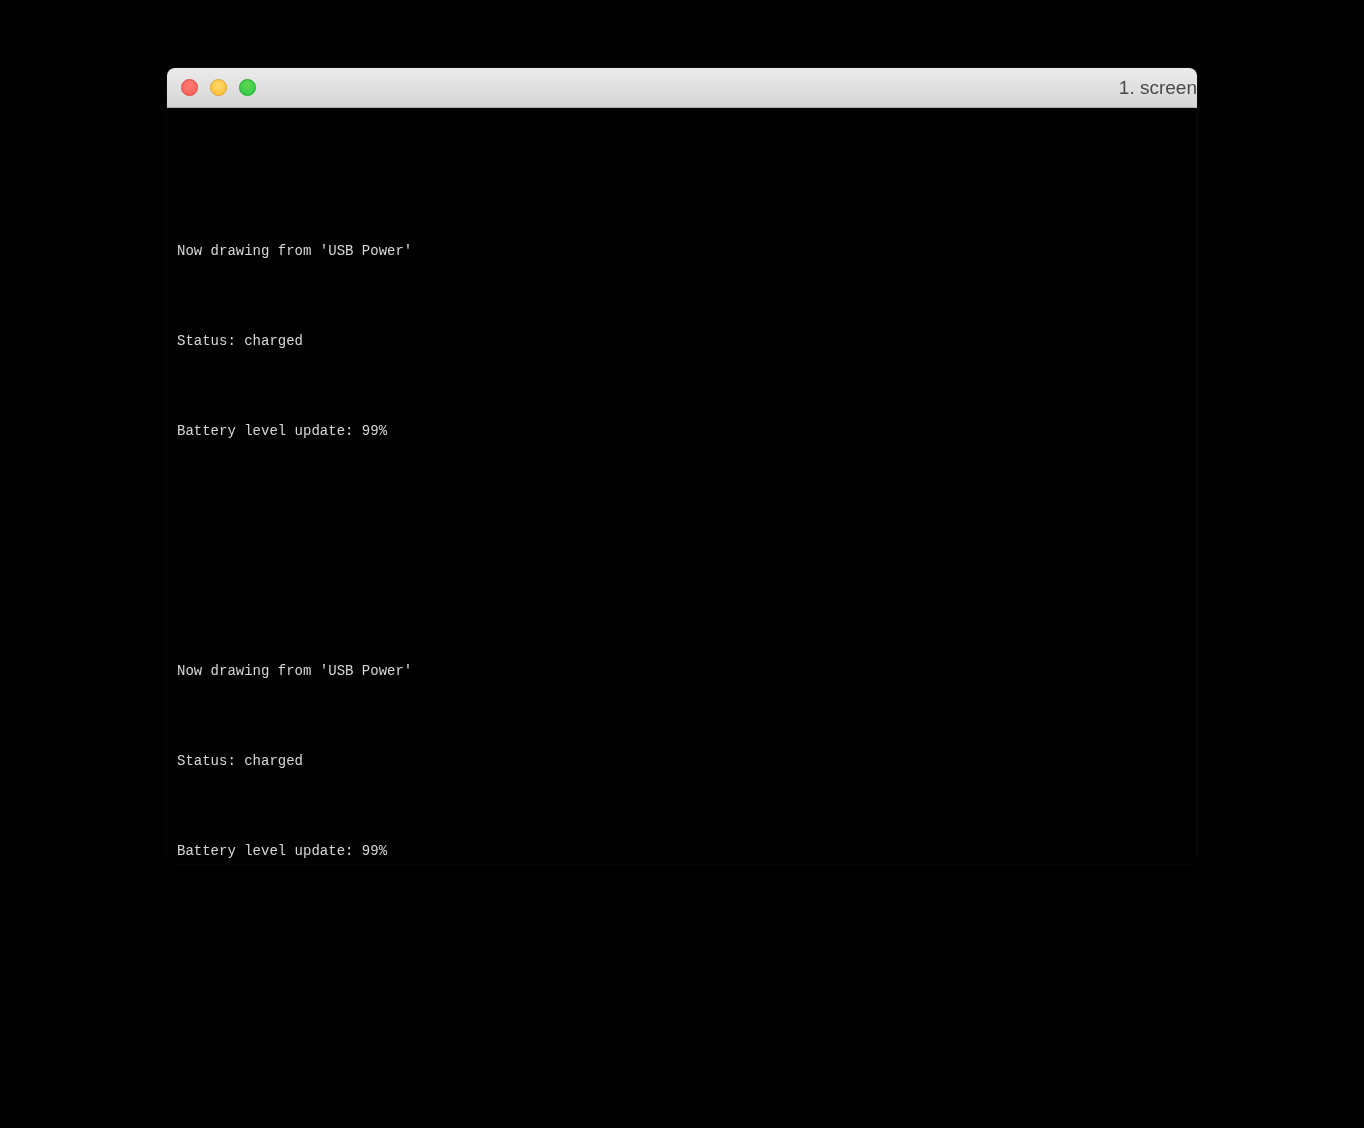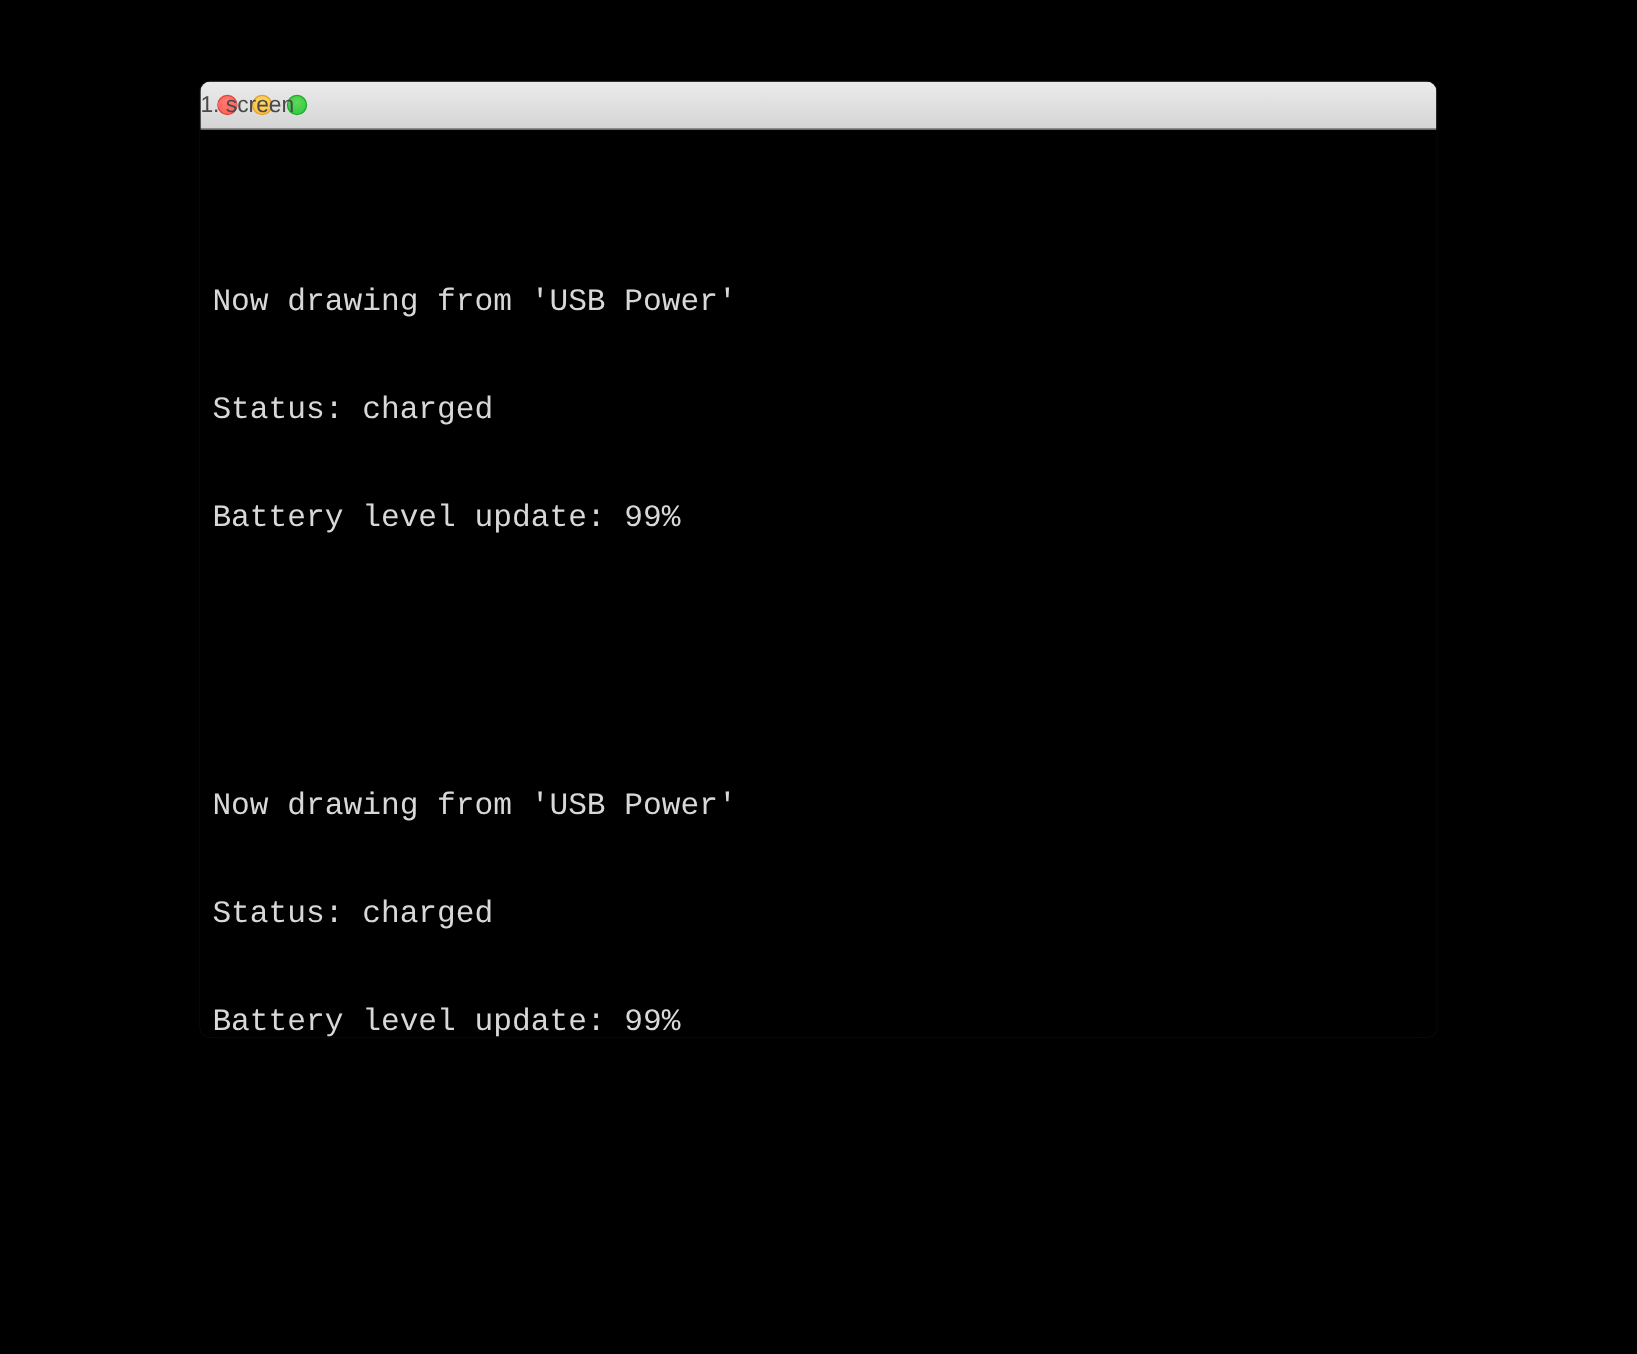--- a/index.html
+++ b/index.html
@@ -55,32 +55,32 @@
       border: 0.5px solid #dea123;
     }
     .traffic-light.zoom {
       background: radial-gradient(circle at 50% 35%, #61d856, #28c840);
       border: 0.5px solid #1aab29;
     }
     .window-title {
       position: absolute;
       left: 0;
       right: 0;
-      text-align: left;
+      text-align: right;
       font-family: -apple-system, "Helvetica Neue", Arial, sans-serif;
       font-size: 19px;
       color: #4a4a4a;
       pointer-events: none;
     }
     .terminal-body {
       flex: 1;
       background: #000;
       padding: 8px 10px;
       font-family: "Menlo", "Consolas", "Courier New", monospace;
-      font-size: 26px;
+      font-size: 14px;
       line-height: 30px;
       color: #d8d8d8;
       white-space: pre;
       overflow: hidden;
     }
     .terminal-line {
       white-space: pre;
     }
     .block-group {
       margin-bottom: 30px;

